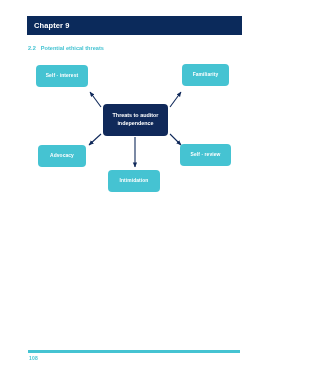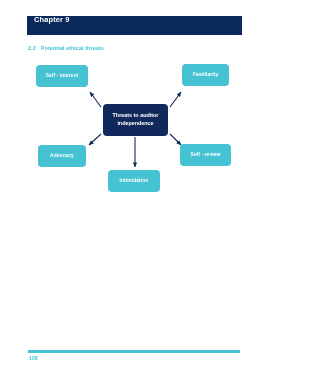--- a/index.html
+++ b/index.html
@@ -23,21 +23,21 @@
 
   
   .chapter-header {
     position: absolute;
     left: 27px;
     top: 16px;
     width: 215px;
     height: 19px;
     background: #0B2A5B;
     display: flex;
-    align-items: flex-start;
+    align-items: center;
     box-sizing: border-box;
     padding-left: 7px;
   }
   .chapter-header-label {
     color: #ffffff;
     font-size: 7.5px;
     font-weight: bold;
     letter-spacing: 0.1px;
     line-height: 1;
   }

